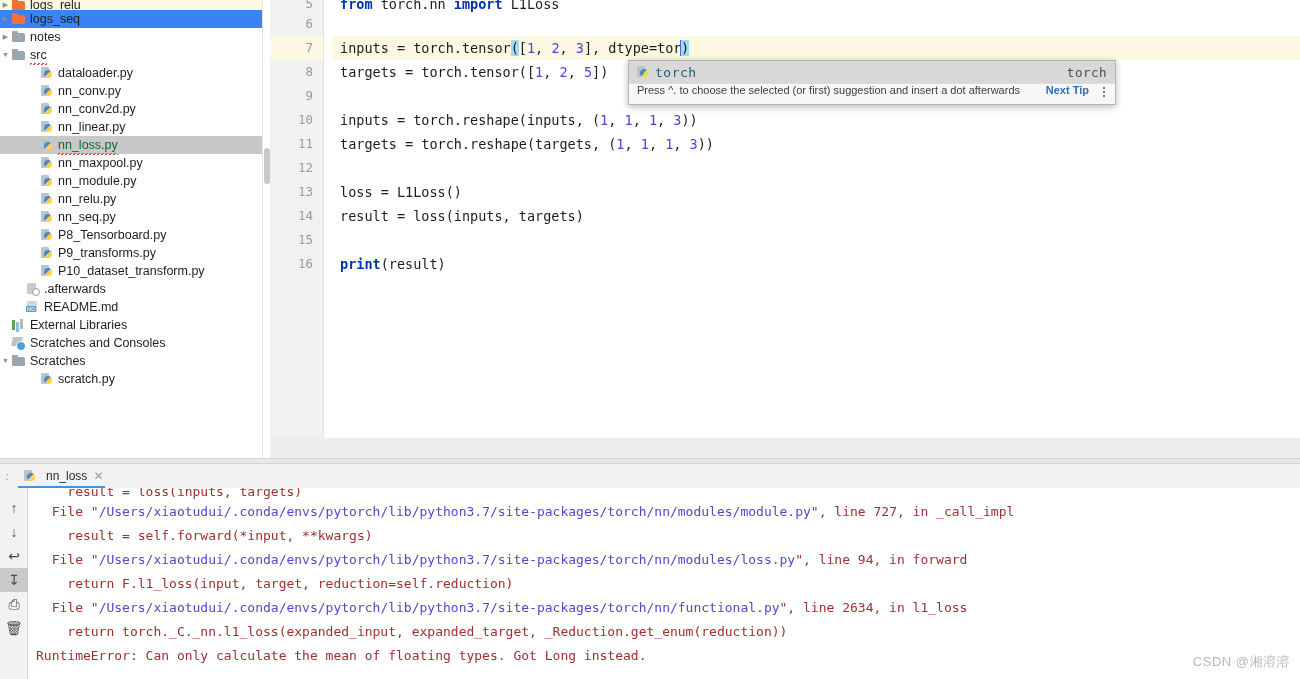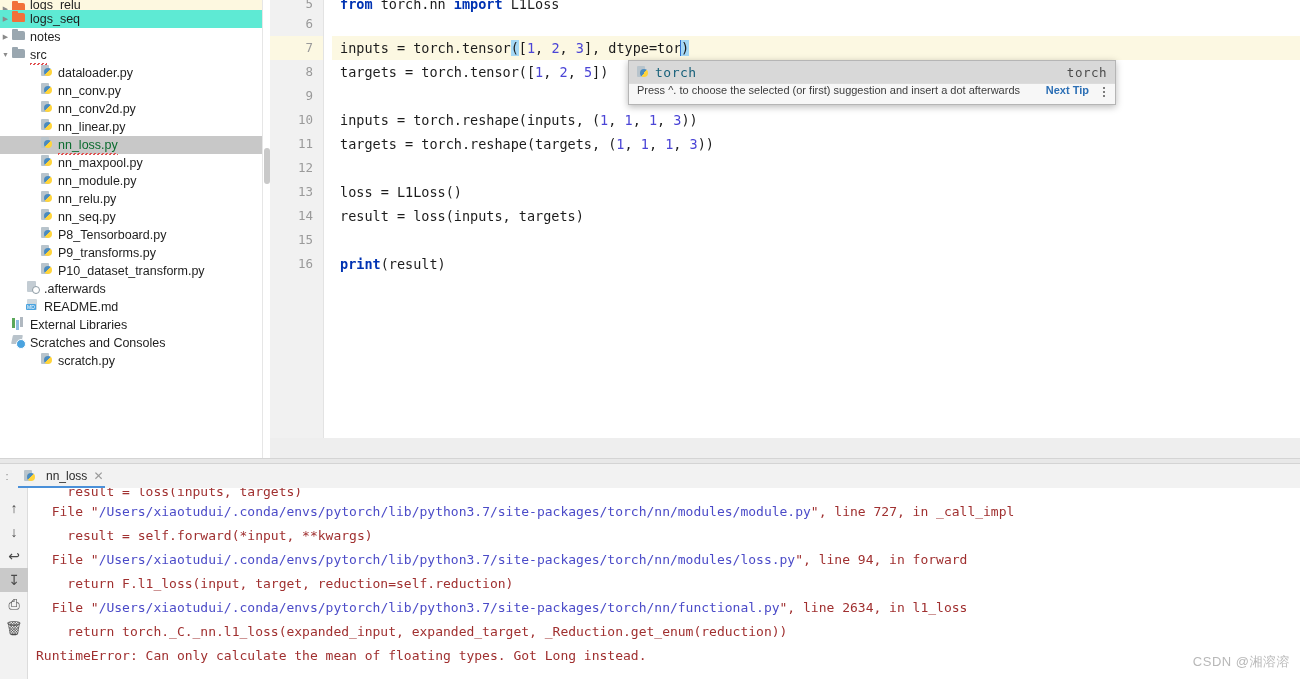--- a/index.html
+++ b/index.html
@@ -25,24 +25,24 @@
     overflow: hidden;
     font-size: 12.5px;
     color: #2b2b2b;
   }
   .tree-row {
     position: relative;
     height: 18px;
     line-height: 18px;
     white-space: nowrap;
     display: flex;
-    align-items: flex-start;
+    align-items: center;
     padding-right: 16px;
   }
-  .tree-row.highlight-yellow { background: #5eead4; }
+  .tree-row.highlight-yellow { background: #3b82f6; }
   .tree-row.selected { background: #c8c8c8; }
   .arrow {
     width: 11px;
     flex: 0 0 11px;
     text-align: center;
     font-size: 7px;
     color: #8a8a8a;
     line-height: 18px;
   }
   .arrow.closed::before { content: "\25B6"; }
@@ -543,20 +543,26 @@
         <span style="display: inline-block; flex: 0 0 auto; width: 0px;"></span>
         <span class="arrow blank"></span>
         <span class="ticon ic-lib"></span>
         <span class="tlabel">External Libraries</span>
       </div>
       <div class="tree-row">
         <span style="display: inline-block; flex: 0 0 auto; width: 0px;"></span>
         <span class="arrow blank"></span>
         <span class="ticon ic-scr"></span>
         <span class="tlabel">Scratches and Consoles</span>
+      </div>
+      <div class="tree-row">
+        <span style="display: inline-block; flex: 0 0 auto; width: 0px;"></span>
+        <span class="arrow open"></span>
+        <span class="ticon ic-folder"></span>
+        <span class="tlabel">Scratches</span>
       </div>
       <div class="tree-row">
         <span style="display: inline-block; flex: 0 0 auto; width: 28px;"></span>
         <span class="arrow blank"></span>
         <span class="ticon ic-scrpy"></span>
         <span class="tlabel">scratch.py</span>
       </div>
     </div>
 
   <div id="vsplit">

